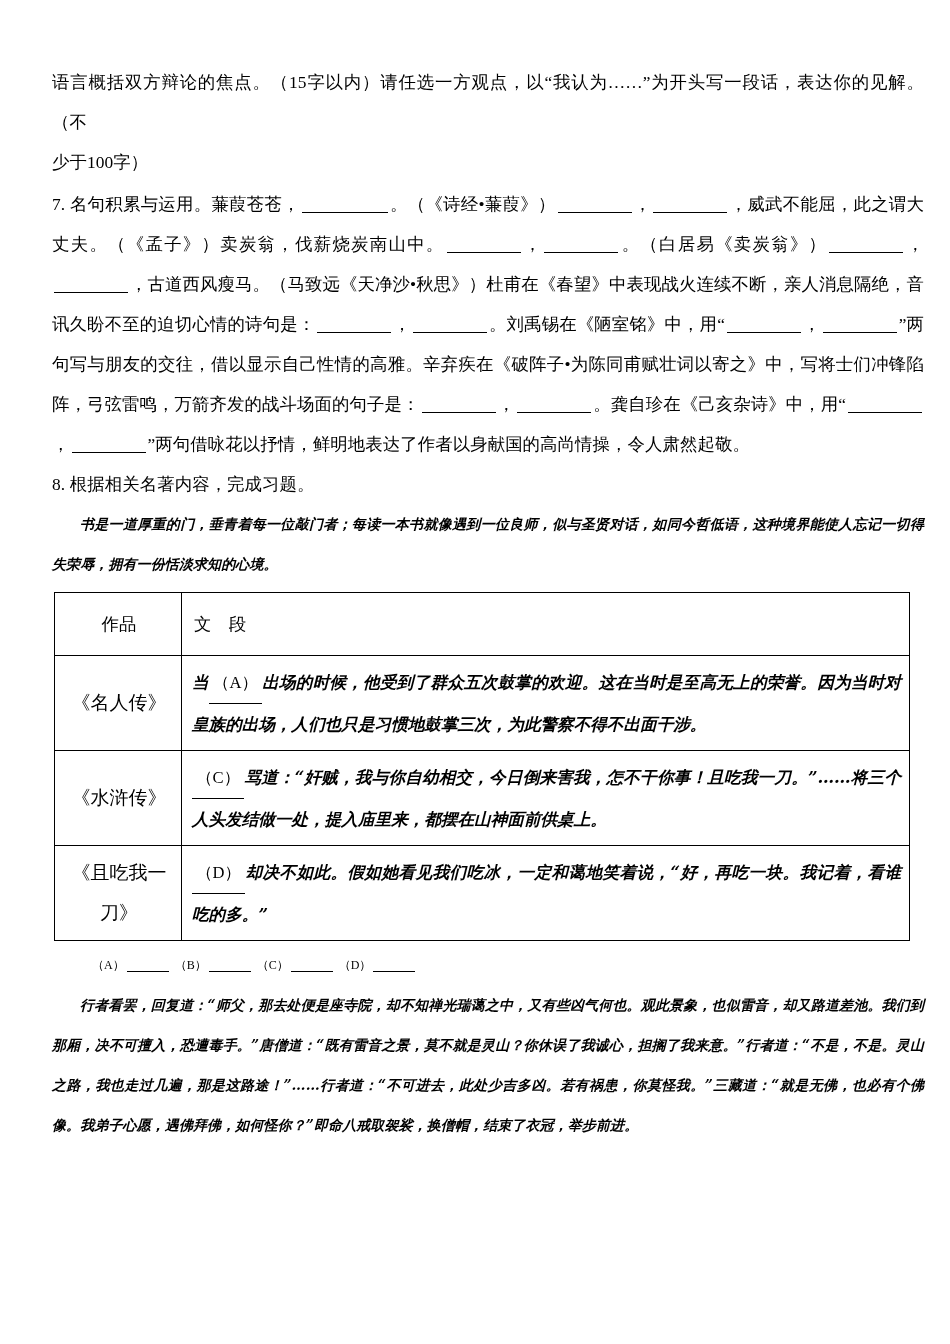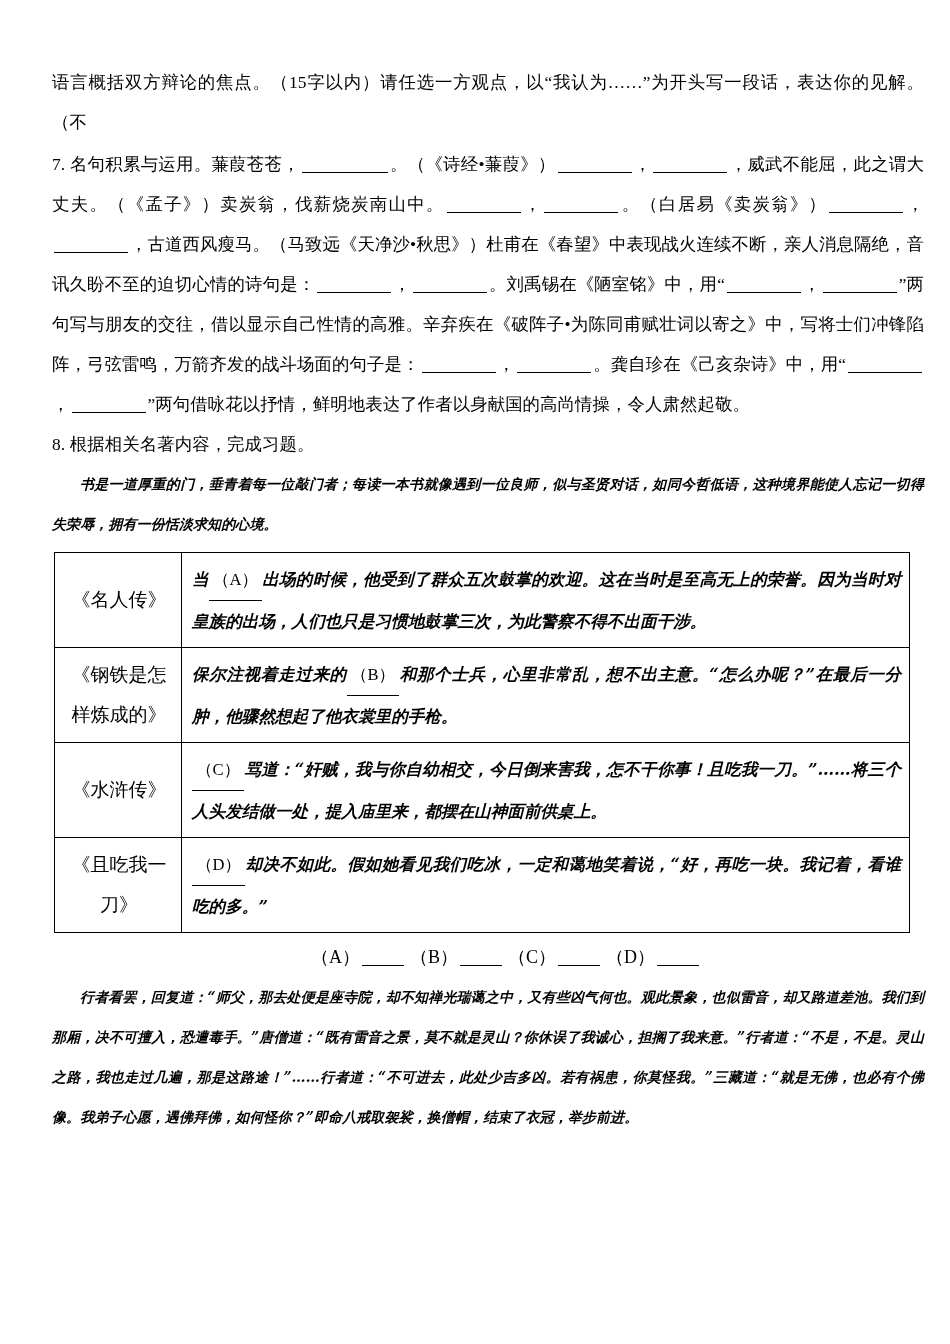--- a/index.html
+++ b/index.html
@@ -94,70 +94,72 @@
   td.hdr.col-text { text-align: left; padding-left: 12px; }
   .blank-inline {
     display: inline-block;
     border-bottom: 1.3px solid #000;
     padding: 0 4px;
     font-style: normal;
     font-weight: normal;
     font-family: "Liberation Serif", serif;
   }
   .ans-line {
-    font-size: 18px;
+    font-size: 12px;
     line-height: 40px;
     margin-top: 4px;
     padding-left: 40px;
     font-family: "Liberation Serif", "DejaVu Serif", serif;
-    text-align: center;
   }
   .ans-line .u {
     display:inline-block;
     border-bottom:1.3px solid #000;
     width: 42px;
     margin: 0 6px 0 2px;
     vertical-align:-3px;
   }
 </style>
 </head>
 <body>
 
 <div class="page">
   <div class="content">
 
     <div class="para songti">
       <span>语言概括双方辩论的焦点。（15字以内）请任选一方观点，以“我认为……”为开头写一段话，表达你的见解。（不</span>
     </div>
+    <div class="para songti">
+      <span>少于100字）</span>
+    </div>
 
     <div class="para songti" style="margin-top:2px;">
       <span>7.</span>
       <span>名句积累与运用。蒹葭苍苍，</span><span class="gap-md"></span><span>。（《诗经•蒹葭》）</span><span class="gap-sm"></span><span>，</span><span class="gap-sm"></span><span>，威武不能屈，此之谓大丈夫。（《孟子》）卖炭翁，伐薪烧炭南山中。</span><span class="gap-sm"></span><span>，</span><span class="gap-sm"></span><span>。（白居易《卖炭翁》）</span><span class="gap-sm"></span><span>，</span><span class="gap-sm"></span><span>，古道西风瘦马。（马致远《天净沙•秋思》）杜甫在《春望》中表现战火连续不断，亲人消息隔绝，音讯久盼不至的迫切心情的诗句是：</span><span class="gap-sm"></span><span>，</span><span class="gap-sm"></span><span>。刘禹锡在《陋室铭》中，用“</span><span class="gap-sm"></span><span>，</span><span class="gap-sm"></span><span>”两句写与朋友的交往，借以显示自己性情的高雅。辛弃疾在《破阵子•为陈同甫赋壮词以寄之》中，写将士们冲锋陷阵，弓弦雷鸣，万箭齐发的战斗场面的句子是：</span><span class="gap-sm"></span><span>，</span><span class="gap-sm"></span><span>。龚自珍在《己亥杂诗》中，用“</span><span class="gap-sm"></span><span>，</span><span class="gap-sm"></span><span>”两句借咏花以抒情，鲜明地表达了作者以身献国的高尚情操，令人肃然起敬。</span>
     </div>
 
     <div class="para songti">
       <span>8.</span>
       <span>根据相关名著内容，完成习题。</span>
     </div>
 
     <div class="para kaiti indent2">书是一道厚重的门，垂青着每一位敲门者；每读一本书就像遇到一位良师，似与圣贤对话，如同今哲低语，这种境界能使人忘记一切得失荣辱，拥有一份恬淡求知的心境。</div>
 
 
     <table class="work-table">
       <tbody>
+        <tr>
+          <td class="col-work hdr">作品</td>
+          <td class="col-text hdr">文　段</td>
+        </tr>
 
         <tr>
           <td class="col-work">《名人传》</td>
           <td class="col-text"><span>当</span><span class="blank-inline">（A）</span><span>出场的时候，他受到了群众五次鼓掌的欢迎。这在当时是至高无上的荣誉。因为当时对皇族的出场，人们也只是习惯地鼓掌三次，为此警察不得不出面干涉。</span></td>
         </tr>
 
-        <tr>
-          <td class="col-work">《钢铁是怎样炼成的》</td>
-          <td class="col-text"><span>保尔注视着走过来的</span><span class="blank-inline">（B）</span><span>和那个士兵，心里非常乱，想不出主意。“怎么办呢？”在最后一分肿，他骤然想起了他衣裳里的手枪。</span></td>
-        </tr>
 
         <tr>
           <td class="col-work">《水浒传》</td>
           <td class="col-text"><span class="blank-inline">（C）</span><span>骂道：“奸贼，我与你自幼相交，今日倒来害我，怎不干你事！且吃我一刀。”……将三个人头发结做一处，提入庙里来，都摆在山神面前供桌上。</span></td>
         </tr>
 
         <tr>
           <td class="col-work">《且吃我一刀》</td>
           <td class="col-text"><span class="blank-inline">（D）</span><span>却决不如此。假如她看见我们吃冰，一定和蔼地笑着说，“好，再吃一块。我记着，看谁吃的多。”</span></td>
         </tr>

